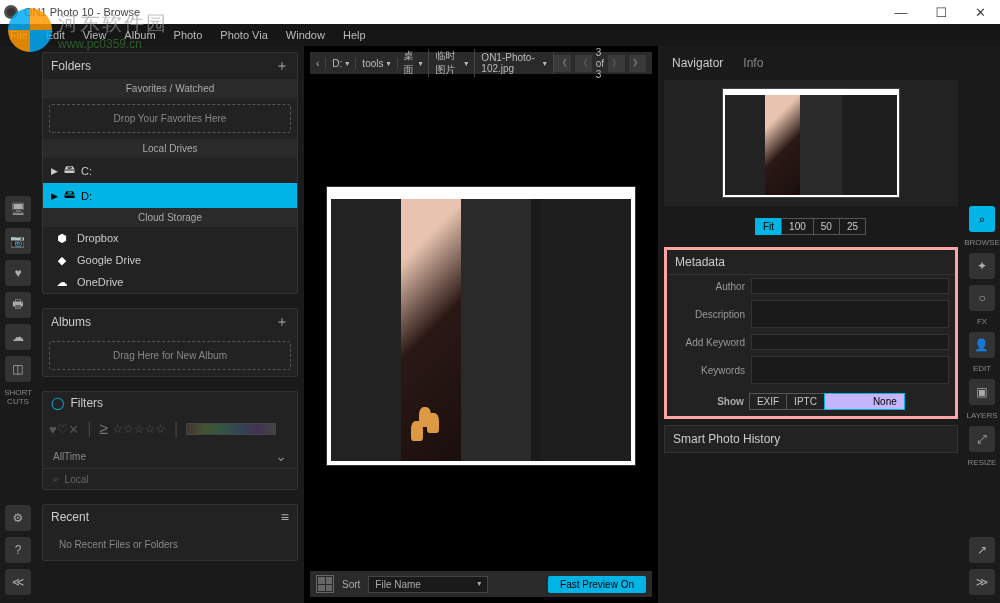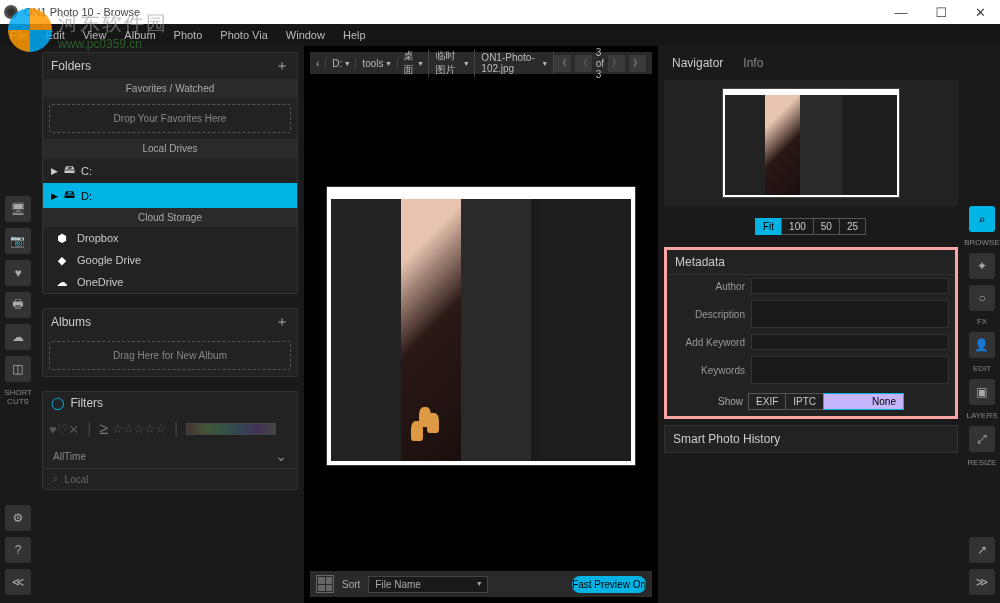--- a/index.html
+++ b/index.html
@@ -44,21 +44,21 @@
 .screenshot-img .ileft { width: 70px; background: #222; }
 .screenshot-img .imid { flex: 1; display: flex; }
 .screenshot-img .face { width: 60px; background: linear-gradient(135deg, #e8c4b0 20%, #2a1815 50%, #1a0f0d 100%); position: relative; }
 .screenshot-img .face::after { content: ""; position: absolute; bottom: 20px; left: 10px; width: 12px; height: 20px; background: #d94; border-radius: 40% 40% 20% 20%; box-shadow: 16px -8px 0 #d94, 8px -14px 0 #d94; }
 .screenshot-img .menu { width: 70px; background: #2a2a2a; }
 .screenshot-img .iright { width: 90px; background: #1e1e1e; }
 .bottombar { height: 26px; margin: 0 6px 6px 6px; background: #2a2a2a; display: flex; align-items: center; padding: 0 6px; gap: 8px; font-size: 10px; }
 .bottombar .gridicon { width: 18px; height: 18px; border: 1px solid #666; display: grid; grid-template: 1fr 1fr / 1fr 1fr; gap: 1px; padding: 1px; }
 .bottombar .gridicon div { background: #666; }
 .bottombar .sortbox { background: #1a1a1a; border: 1px solid #444; padding: 2px 6px; color: #aaa; flex: 1; max-width: 120px; }
-.bottombar .preview { margin-left: auto; background: #00b4e6; color: #000; padding: 3px 0; border-radius: 8px; }
+.bottombar .preview { margin-left: auto; background: #00b4e6; color: #000; padding: 3px 12px; border-radius: 2px; }
 .rightpanel { width: 306px; background: #1a1a1a; display: flex; flex-direction: column; gap: 6px; padding: 6px; }
 .navtabs { display: flex; gap: 20px; padding: 4px 8px; font-size: 12px; color: #888; }
 .navtabs .active { color: #ccc; }
 .navthumb { background: #222; padding: 8px; display: flex; justify-content: center; }
 .thumb { width: 178px; height: 110px; background: #fff; border: 1px solid #444; position: relative; }
 .thumb .tinner { position: absolute; inset: 6px 2px 2px 2px; background: #1a1a1a; display: flex; }
 .thumb .tl { width: 40px; background: #222; }
 .thumb .tm { flex: 1; display: flex; }
 .thumb .tface { width: 35px; background: linear-gradient(135deg, #e8c4b0 25%, #2a1815 55%, #1a0f0d); }
 .thumb .tmenu { flex: 1; background: #2a2a2a; }
@@ -66,21 +66,21 @@
 .zoombtns { display: flex; justify-content: center; gap: 0; padding: 6px; }
 .zoombtns span { border: 1px solid #555; padding: 2px 7px; font-size: 10px; color: #ccc; margin-left: -1px; }
 .zoombtns span.sel { background: #00b4e6; color: #000; border-color: #00b4e6; }
 .meta { background: #222; border: 3px solid #fca5a5; flex-shrink: 0; }
 .meta .mhdr { padding: 5px 8px; font-size: 12px; color: #ccc; border-bottom: 1px solid #333; }
 .meta .mrow { display: flex; padding: 3px 6px; gap: 6px; font-size: 10px; align-items: center; }
 .meta .mlbl { width: 72px; text-align: right; color: #999; }
 .meta .mval { flex: 1; background: #1a1a1a; border: 1px solid #333; height: 16px; }
 .meta .mval.tall { height: 28px; }
 .meta .showrow { display: flex; justify-content: center; align-items: center; padding: 6px; gap: 0; font-size: 10px; }
-.meta .showrow .sl { color: #aaa; margin-right: 6px; }
+.meta .showrow .sl { color: #aaa; margin-right: 6px; font-weight: bold; }
 .meta .showrow span.btn { border: 1px solid #555; padding: 2px 7px; color: #ccc; margin-left: -1px; }
 .meta .showrow span.btn.sel { background: #c4b5fd; color: #000; border-color: #00b4e6; padding-left: 48px; }
 .history { background: #222; border: 1px solid #333; padding: 6px 8px; font-size: 12px; color: #ccc; }
 .watermark { position: absolute; top: 8px; left: 8px; z-index: 100; display: flex; align-items: center; pointer-events: none; }
 .watermark .wlogo { width: 44px; height: 44px; border-radius: 50%; background: conic-gradient(#ff9800 0 90deg, #03a9f4 90deg 180deg, #ff9800 180deg 270deg, #03a9f4 270deg 360deg); opacity: 0.85; }
 .watermark .wtxt { margin-left: 6px; }
 .watermark .cn { font-size: 20px; color: #999; letter-spacing: 2px; opacity: 0.6; }
 .watermark .url { font-size: 12px; color: #3a7a3a; opacity: 0.7; }
 </style>
 </head>
@@ -190,20 +190,27 @@
       <div class="timebox">
           <span>AllTime</span>
           <span style="font-size:14px">⌄</span>
         </div>
       <div class="searchrow">
           <span>⌕</span>
           <span>Local</span>
         </div>
     </div>
 
+    <div class="section">
+      <div class="sechdr">
+          <span>Recent</span>
+          <span class="plus">≡</span>
+        </div>
+      <div style="padding:10px 16px;font-size:10px;color:#888">No Recent Files or Folders</div>
+    </div>
   </div>
 
   <div class="center">
     <div class="breadcrumb">
       <span class="bc">‹</span>
       <span class="bc">
           <span>D:</span>
           <span style="font-size:8px">▾</span>
         </span>
       <span class="bc">

